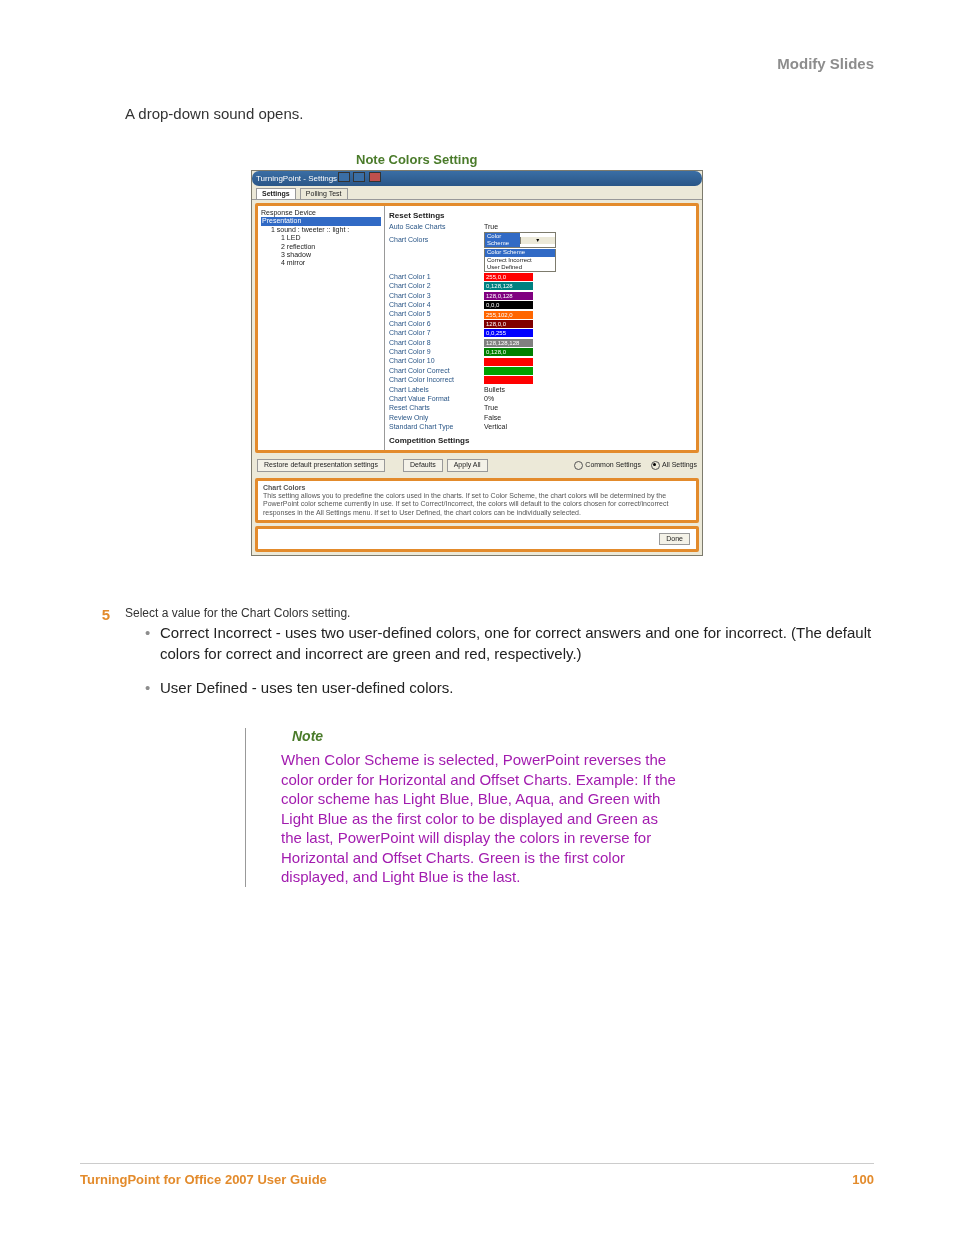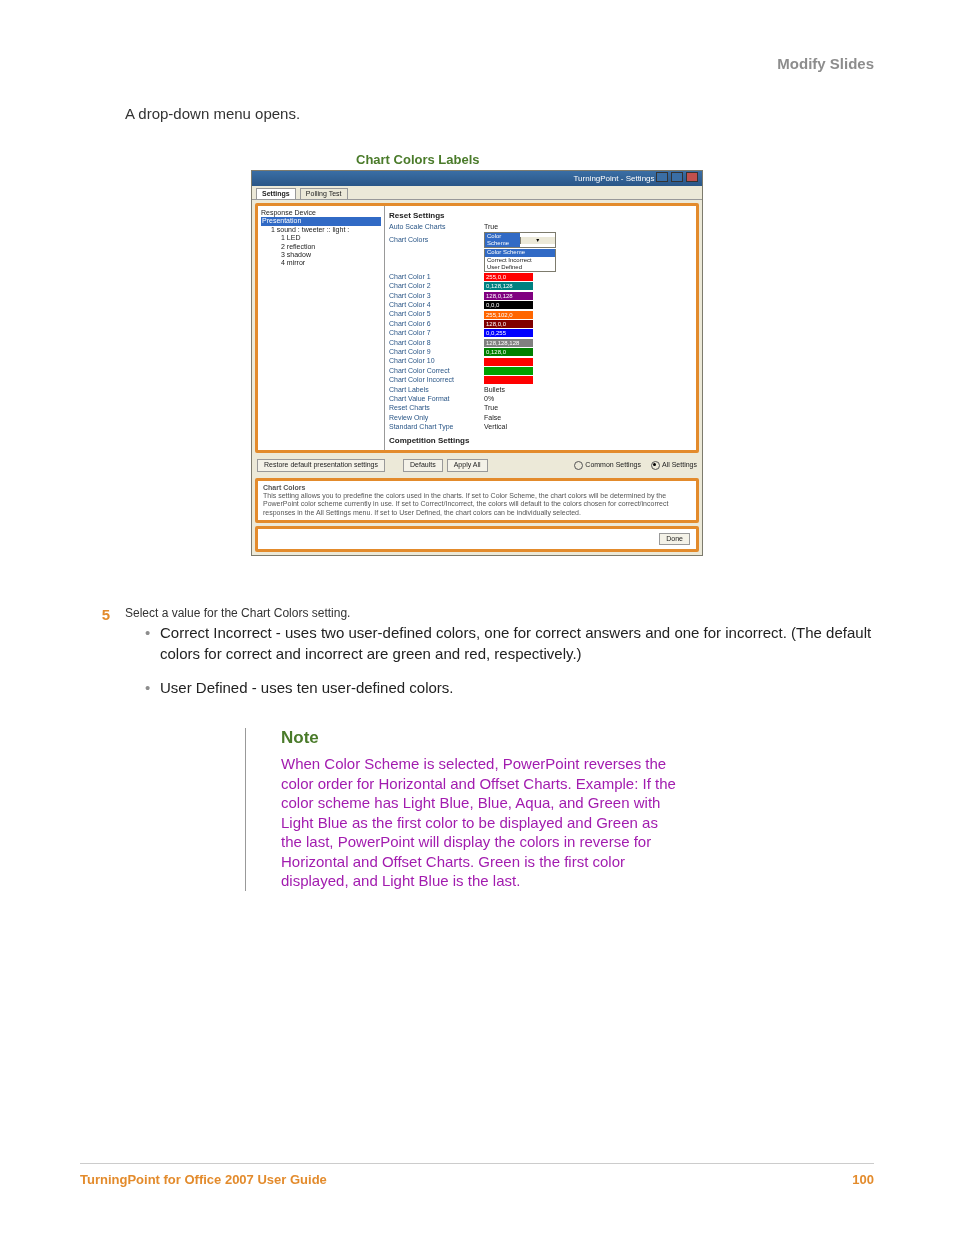--- a/index.html
+++ b/index.html
@@ -46,22 +46,23 @@
     border: 1px solid #7d7b6d;
     font-size: 8px;
     line-height: 1.2;
   }
   .titlebar {
     background: linear-gradient(#3a6ea5, #2a5687);
     color: #fff;
     padding: 1px 4px;
     font-size: 8px;
     display: flex;
-    justify-content: flex-end;
+    justify-content: flex-start;
     align-items: center;
+    border-radius: 7px;
   }
   .titlebar .winbtns span {
     display:inline-block;
     width:10px;height:8px;
     background:#c0504d;
     margin-left:1px;
     border:1px solid #333;
   }
   .tabs {
     background:#ece9d8;
@@ -233,23 +234,25 @@
     color:#8d8d8d;
   }
   .noteblock {
     margin: 30px 0 0 165px;
     border-left: 1px solid #999;
     padding-left: 35px;
     max-width: 400px;
   }
   .noteblock .notetitle{
     color:#4a7b2a;
+    font-style: italic;
     font-weight:600;
-    font-size:17px;
+    font-size:14px;
     margin-bottom:6px;
+    margin-left:11px;
   }
   .noteblock .notebody{
     font-size:15px;
     line-height:1.3;
     color:#a21caf;
   }
   .footer{
     position:absolute;
     left:80px;
     right:80px;
@@ -263,23 +266,23 @@
     color:#e38b2c;
   }
 </style>
 </head>
 <body>
 
 <div class="page">
 
   <div class="header-right">Modify Slides</div>
 
-  <div class="intro">A drop-down menu opens.</div>
-
-  <div class="caption">Chart Colors Labels</div>
+  <div class="intro">A drop-down sound opens.</div>
+
+  <div class="caption">Note Colors Setting</div>
 
   <div class="window">
     <div class="titlebar">
       <span>TurningPoint - Settings</span>
       <span class="winbtns">
         <span style="background:#3a6ea5"></span>
         <span style="background:#3a6ea5"></span>
         <span></span>
       </span>
     </div>

